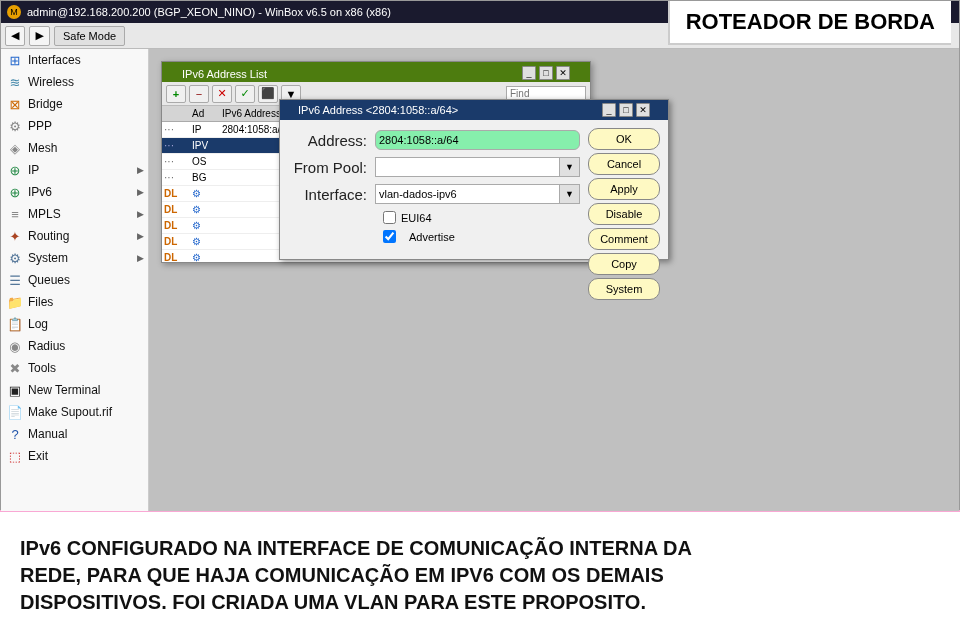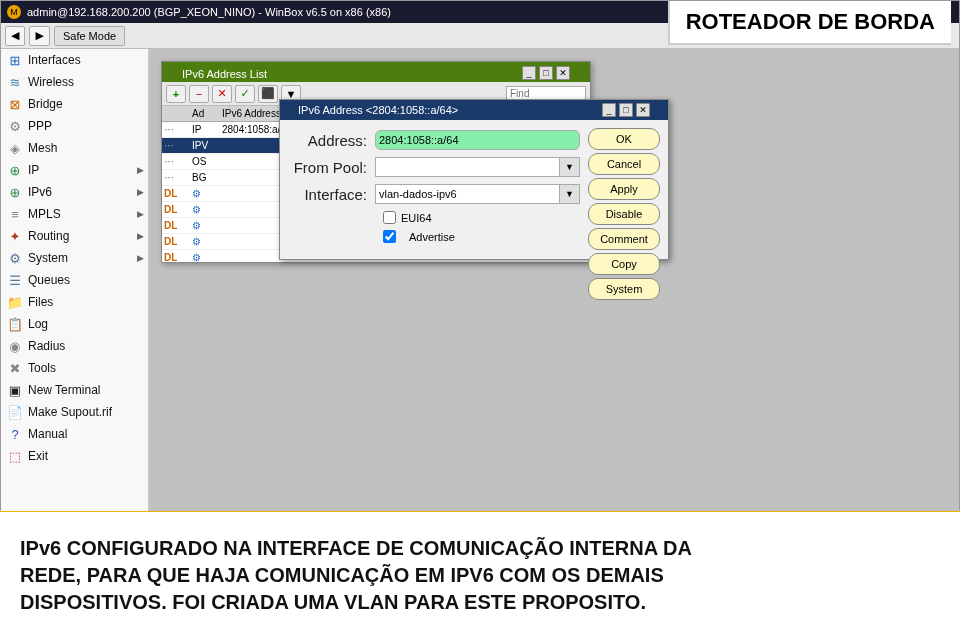--- a/index.html
+++ b/index.html
@@ -313,21 +313,21 @@
     }
 
     
     .bottom-text {
       background: #fff;
       padding: 12px 20px 6px 20px;
       height: 122px;
       display: flex;
       flex-direction: column;
       justify-content: center;
-      border-top: 2px solid #eab308;
+      border-top: 2px solid #f9a8d4;
     }
 
     .bottom-text p {
       font-size: 20px;
       font-weight: 800;
       color: #111;
       line-height: 1.35;
       text-align: left;
       font-family: Arial, sans-serif;
     }

